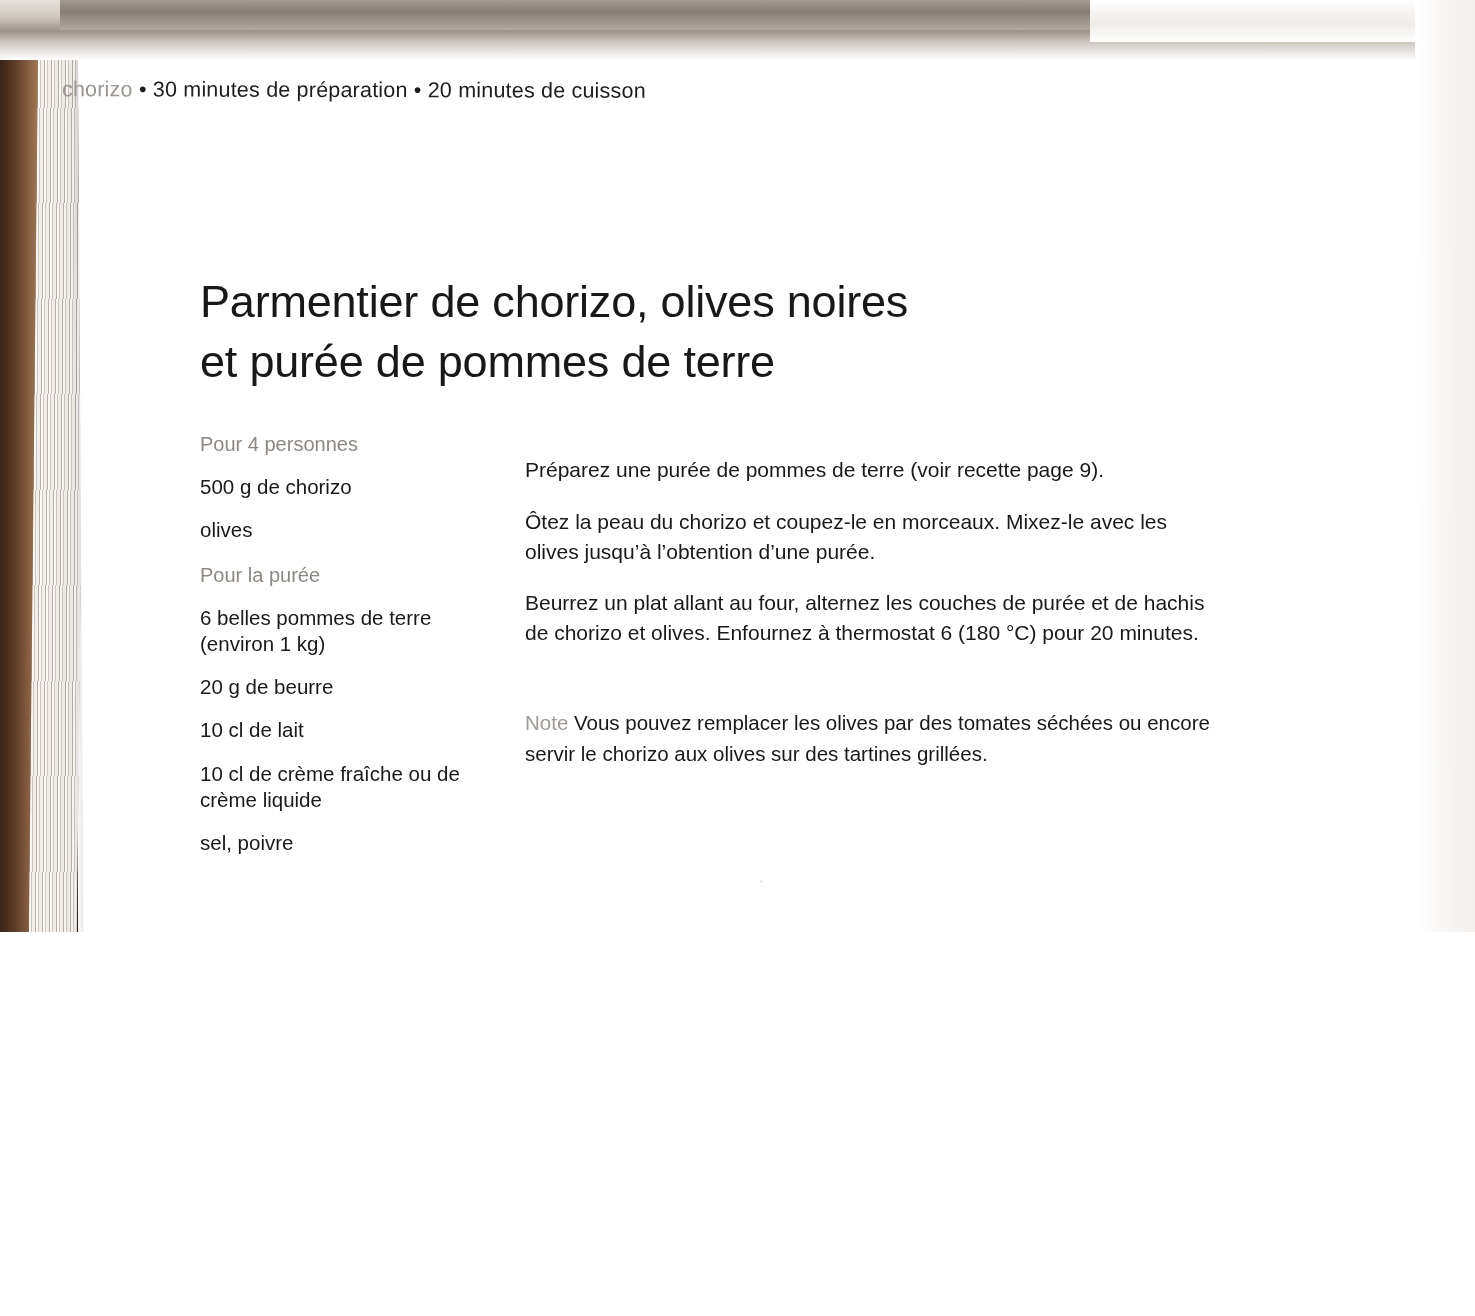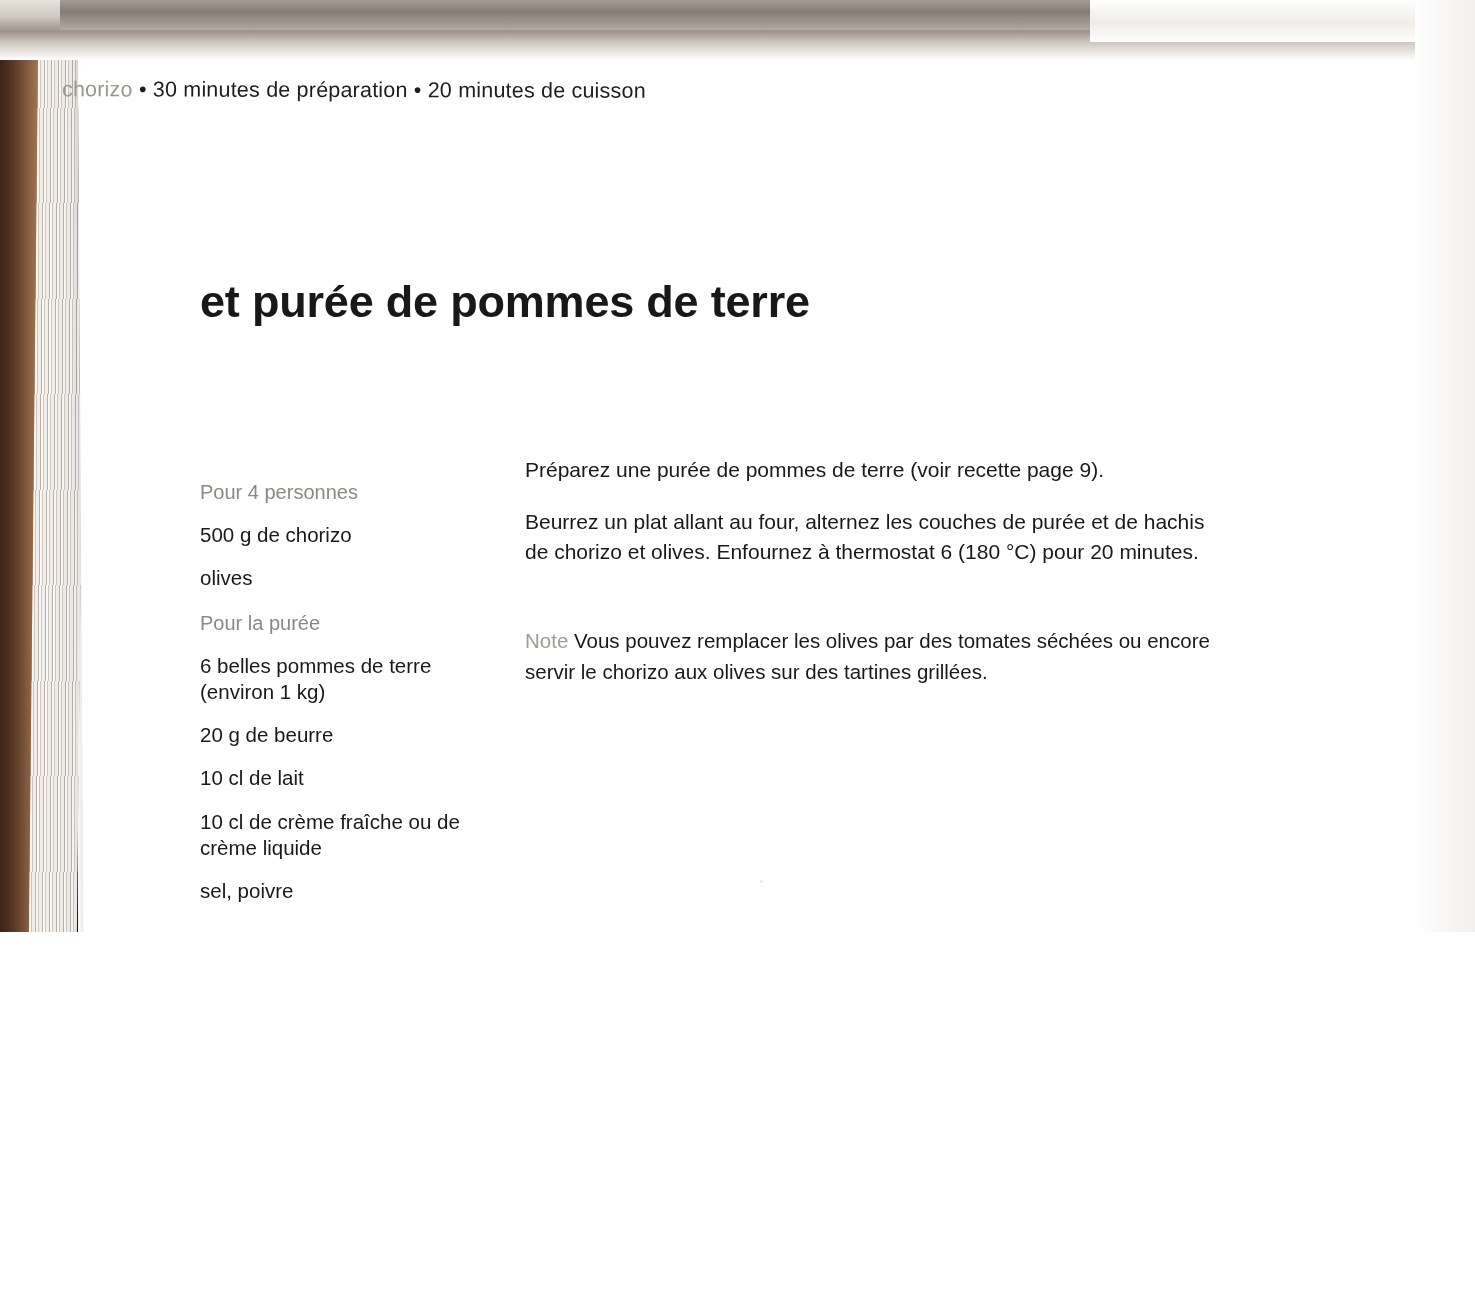--- a/index.html
+++ b/index.html
@@ -132,42 +132,41 @@
     position: absolute;
     left: 200px;
     top: 242px;
     width: 1060px;
     font-size: 45px;
     font-weight: 400;
     line-height: 1.33;
     color: #17181a;
     letter-spacing: -0.2px;
   }
-  .recipe-title .l2 { display:block;font-weight:bold; }
+  .recipe-title .l2 { display:block; }
 
   .columns {
     position: absolute;
     left: 200px;
     top: 432px;
     width: 1120px;
   }
 
   .col-ing {
     position: absolute;
     left: 0;
     top: 0;
     width: 290px;
     font-size: 20.5px;
     line-height: 1.28;
   }
   .sub-head {
     color: #8d8882;
     font-size: 20px;
     margin-bottom: 16px;
-    margin-top: 48px;
   }
   .ing-item {
     margin-bottom: 17px;
     color: #18191b;
   }
   .group-2 { margin-top: 20px; }
 
   .col-steps {
     position: absolute;
     left: 325px;
@@ -219,20 +218,21 @@
   <div class="speck" style="left:497px;top:1136px;width:2px;height:2px;"></div>
   <div class="speck" style="left:1105px;top:1010px;width:2px;height:2px;"></div>
 
   <div class="header-line">
     <span class="cat">chorizo</span>
     <span>• 30 minutes de préparation</span>
     <span>• 20 minutes de cuisson</span>
   </div>
 
   <h1 class="recipe-title">
+    <span class="l1">Parmentier de chorizo, olives noires</span>
     <span class="l2">et purée de pommes de terre</span>
   </h1>
 
   <div class="columns">
 
     <div class="col-ing">
 
       <div class="sub-head">Pour 4 personnes</div>
       <div class="ing-item">500 g de chorizo</div>
       <div class="ing-item">olives</div>
@@ -240,20 +240,21 @@
       <div class="sub-head group-2">Pour la purée</div>
       <div class="ing-item">6 belles pommes de terre (environ 1 kg)</div>
       <div class="ing-item">20 g de beurre</div>
       <div class="ing-item">10 cl de lait</div>
       <div class="ing-item">10 cl de crème fraîche ou de crème liquide</div>
       <div class="ing-item">sel, poivre</div>
     </div>
 
     <div class="col-steps">
       <p class="step">Préparez une purée de pommes de terre (voir recette page 9).</p>
+      <p class="step">Ôtez la peau du chorizo et coupez-le en morceaux. Mixez-le avec les olives jusqu’à l’obtention d’une purée.</p>
       <p class="step">Beurrez un plat allant au four, alternez les couches de purée et de hachis de chorizo et olives. Enfournez à thermostat 6 (180 °C) pour 20 minutes.</p>
 
       <div class="note-block">
         <span class="note-label">Note</span>
         <span>Vous pouvez remplacer les olives par des tomates séchées ou encore servir le chorizo aux olives sur des tartines grillées.</span>
       </div>
     </div>
 
   </div>
 </div>

